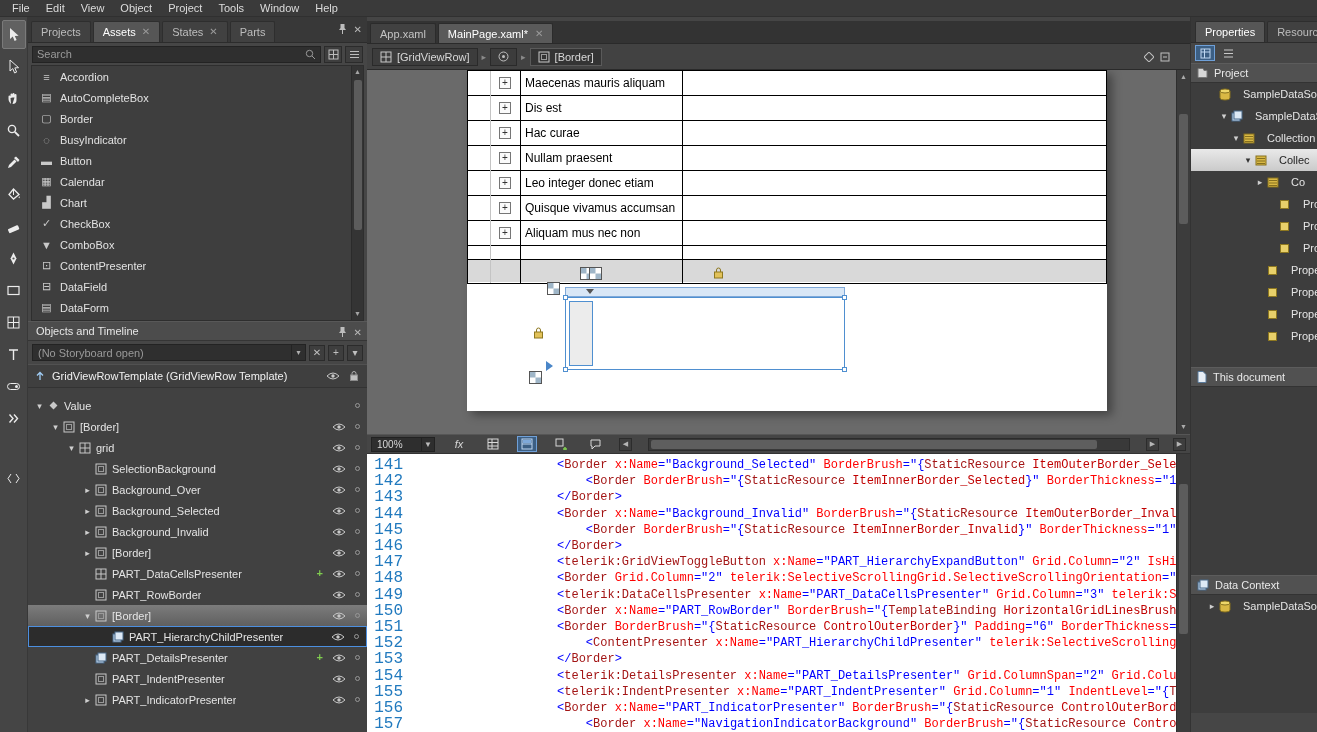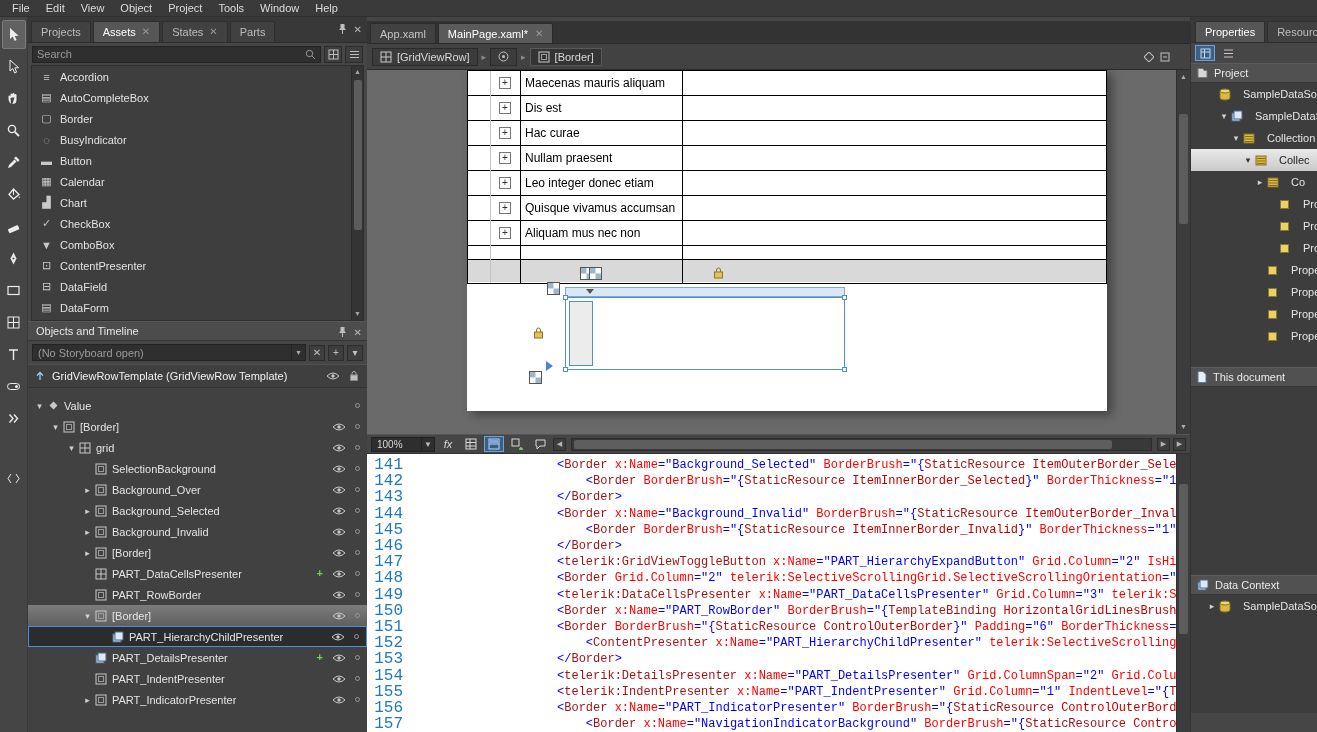--- a/index.html
+++ b/index.html
@@ -93,21 +93,21 @@
   .indentcol{position:absolute;left:102px;top:231px;width:24px;height:65px;background:#ECECEC;border:1px solid #4F8FD0}
   .hnd{position:absolute;width:5px;height:5px;background:#FFF;border:1px solid #4F8FD0}
   .adorn{position:absolute}
   .tri-r{width:0;height:0;border-top:5px solid transparent;border-bottom:5px solid transparent;border-left:7px solid #4A86C8}
 
   #dscroll{position:absolute;right:0;top:0;width:14px;height:364px;background:#3C3C3C;border-left:1px solid #2E2E2E}
   .scbtn{height:14px;text-align:center;font-size:7px;color:#ABABAB;line-height:14px}
   #dthumb{position:absolute;left:2px;top:44px;width:9px;height:110px;background:#5C5C5C;border-radius:2px}
 
   #codebar{position:absolute;left:0;top:413px;width:823px;height:20px;background:#454545;
-    border-top:1px solid #565656;border-bottom:1px solid #333;display:flex;align-items:center;padding:0 4px;gap:3px}
+    border-top:1px solid #565656;border-bottom:1px solid #333;display:flex;align-items:center;padding:0 4px;gap:14px}
   .zoomsel{width:64px;height:15px;background:#2E2E2E;border:1px solid #222;color:#D8D8D8;display:flex;align-items:center}
   .zoomsel .zv{flex:1;padding-left:5px;font-size:10px}
   .zoomsel .za{width:13px;border-left:1px solid #222;text-align:center;font-size:8px;color:#BBB;line-height:13px}
   .cbtn{min-width:20px;height:16px;display:flex;align-items:center;justify-content:center;border:1px solid transparent;color:#D8D8D8;font-size:10px}
   .cbtn.active{background:#3C5F84;border-color:#6FA0D8}
   .hscroll{flex:1;height:13px;background:#393939;border:1px solid #2C2C2C;position:relative;margin:0 2px}
   .hthumb{position:absolute;left:2px;top:1px;bottom:1px;width:93%;background:#5E5E5E;border-radius:2px}
   .harr{width:13px;height:13px;background:#3E3E3E;border:1px solid #2C2C2C;color:#B5B5B5;font-size:7px;
     display:flex;align-items:center;justify-content:center}
 

